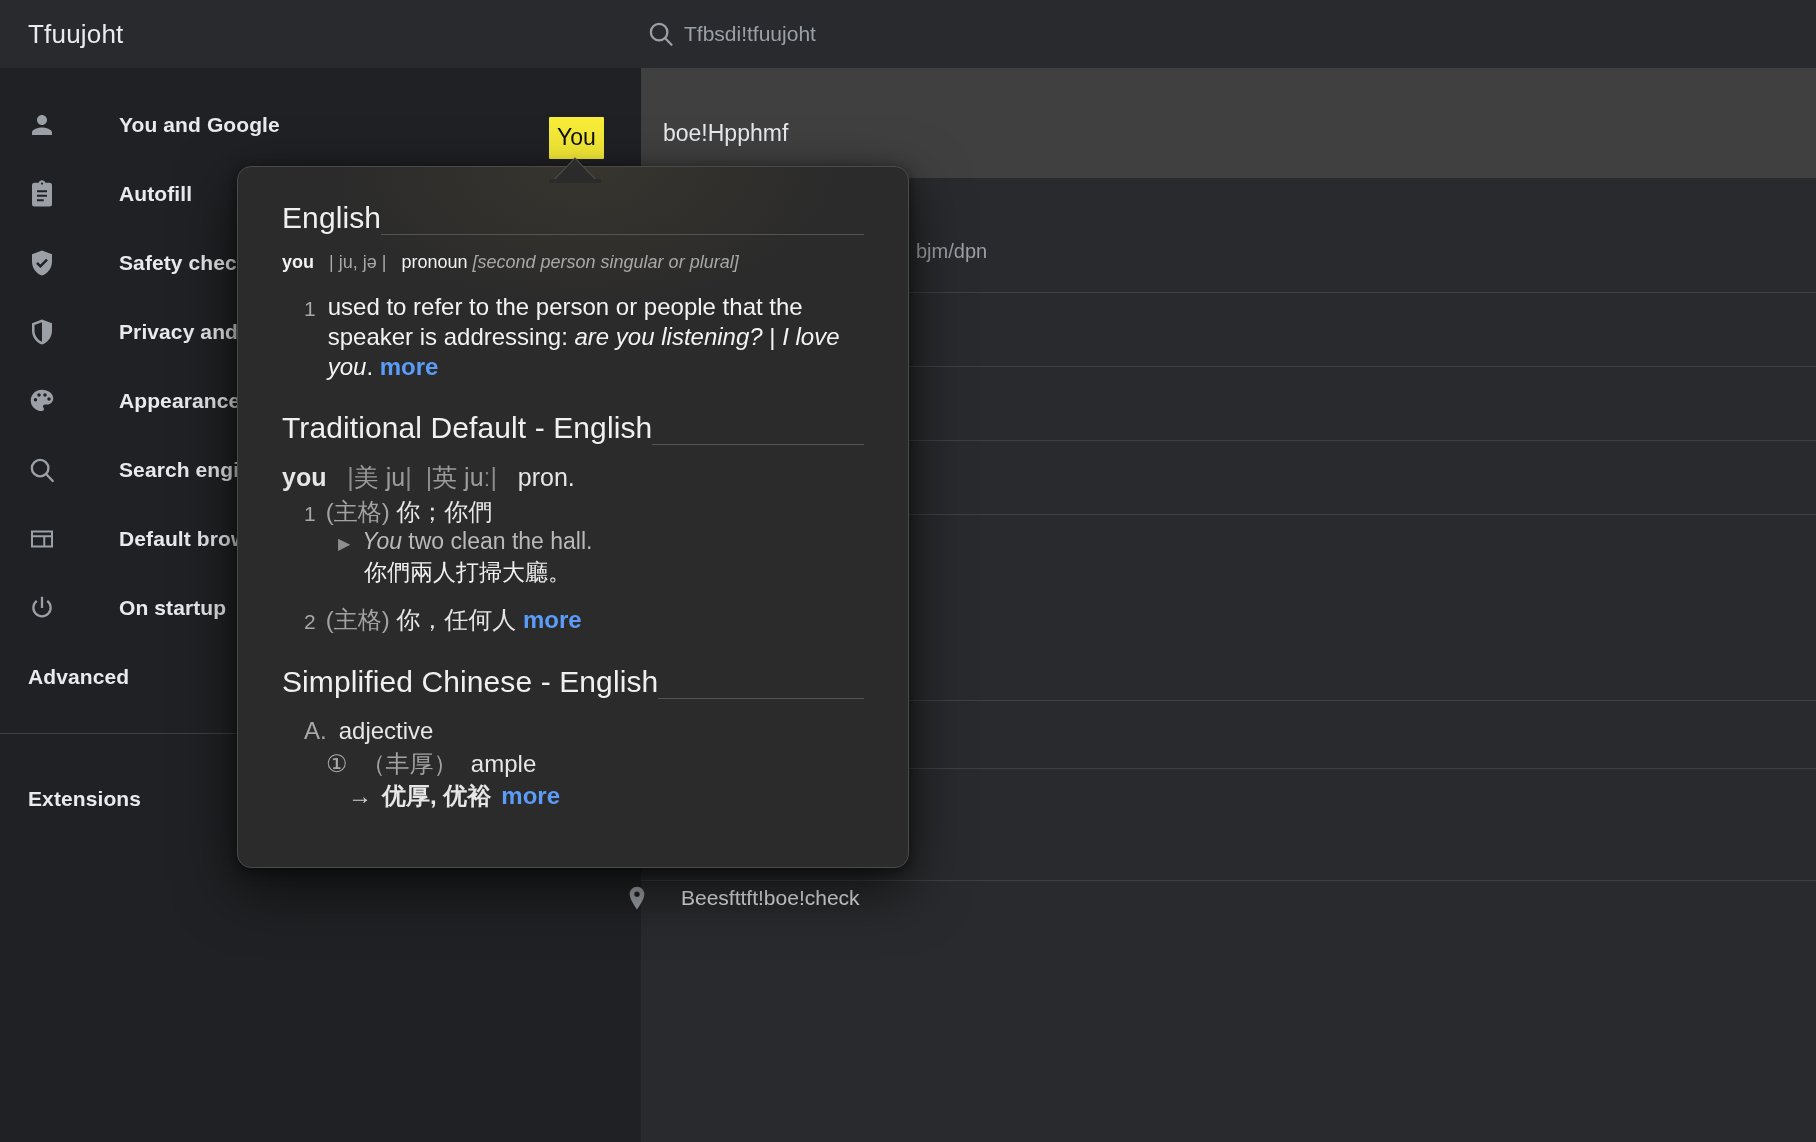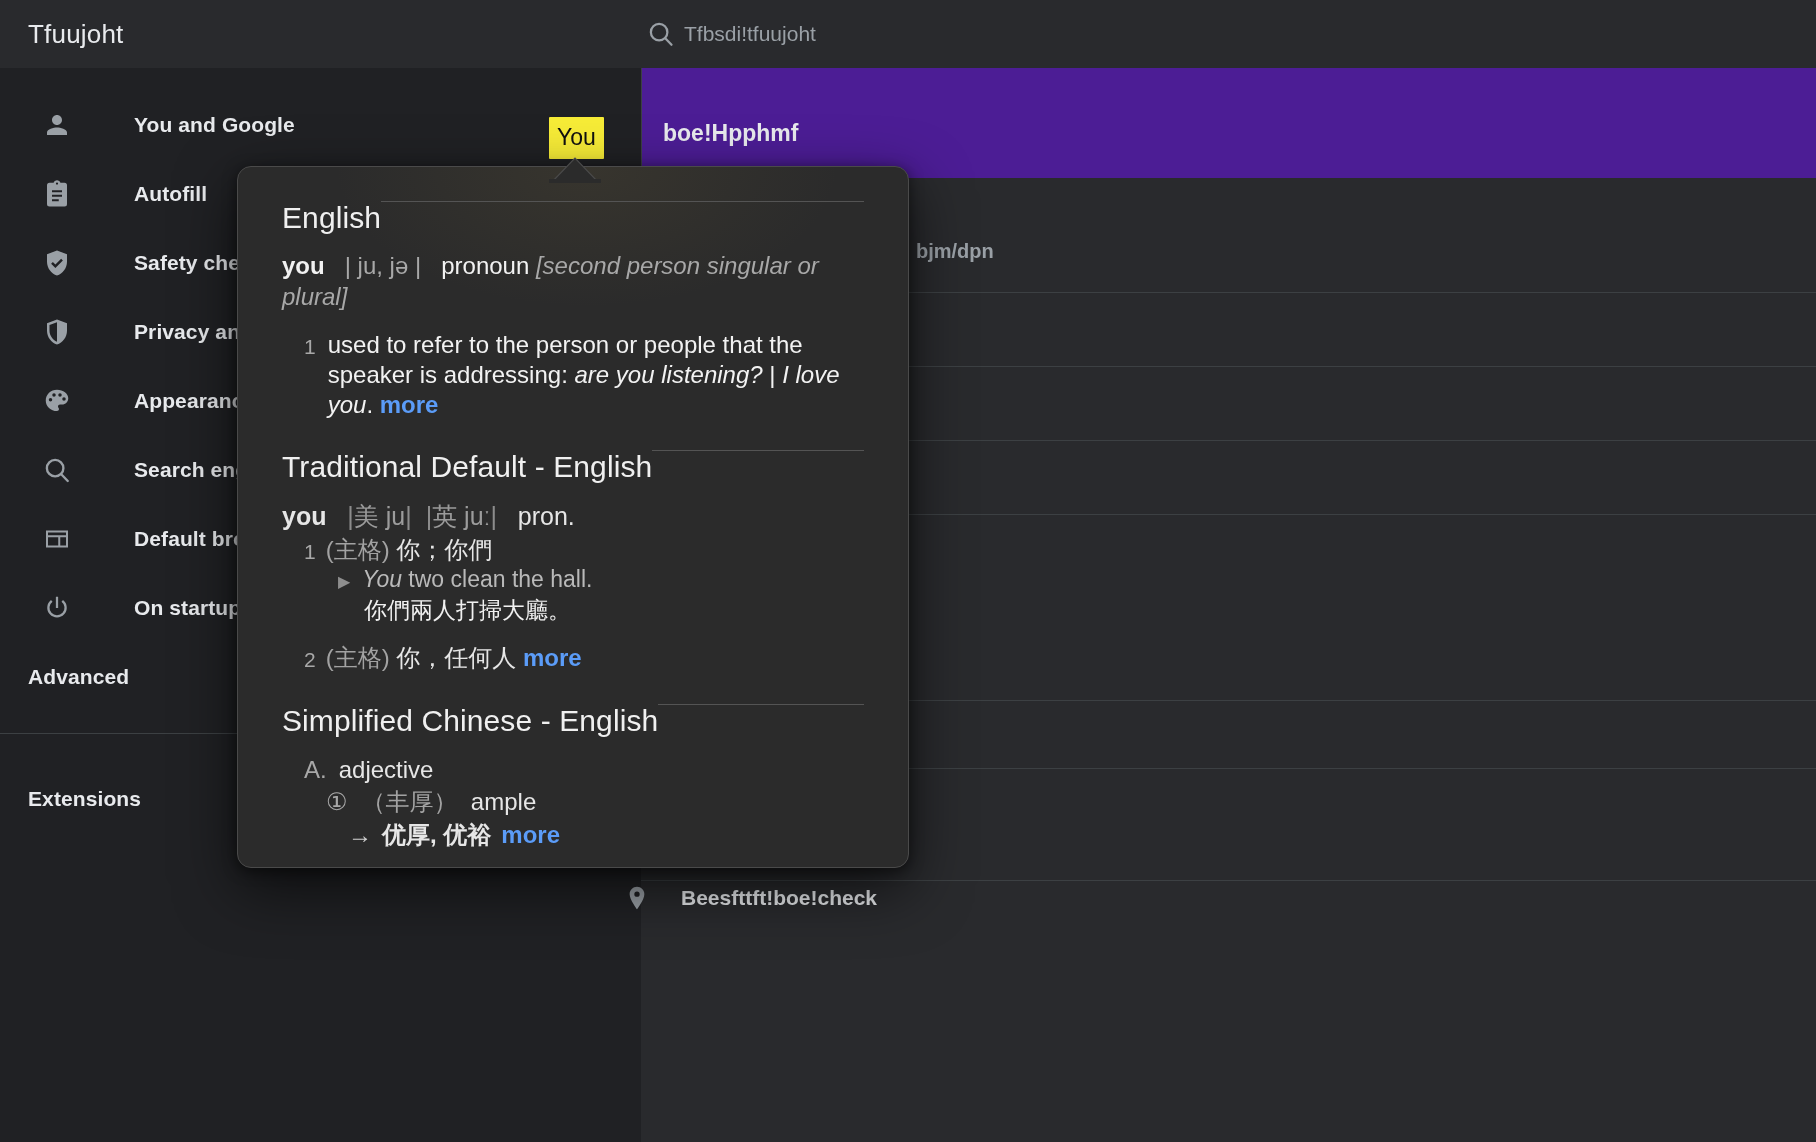--- a/index.html
+++ b/index.html
@@ -36,43 +36,42 @@
   .search-input::placeholder { color: #9aa0a6; opacity: 1; }
 
   
   .sidebar {
     position: absolute; left: 0; top: 68px; width: 640px; height: 1074px;
     background: #202124;
   }
   .nav-group { padding-top: 22px; }
   .nav-item {
     display: flex; align-items: center; height: 69px;
-    padding-left: 36px; cursor: pointer;
+    padding-left: 21px; cursor: pointer;
   }
   .nav-icon {
     width: 42px; flex: 0 0 42px; display: flex; align-items: center; justify-content: center;
     color: #9aa0a6;
   }
   .nav-icon svg { display: block; fill: #9aa0a6; }
   .nav-label {
     margin-left: 56px; color: #e8eaed; font-size: 21px; font-weight: 700;
     white-space: nowrap; letter-spacing: .1px;
   }
   .nav-plain {
     display: flex; align-items: center; height: 69px; padding-left: 28px; cursor: pointer;
   }
   .nav-plain .nav-label { margin-left: 0; }
   .sb-divider { height: 1px; background: #3c4043; margin: 22px 0 0 0; }
   .sb-section2 { padding-top: 30px; }
 
   
   .content {
     position: absolute; left: 641px; top: 68px; width: 1175px; height: 1074px;
-    background: #4c1d95;
-    font-weight: bold;
+    background: #404040;
   }
   .content-divider { position: absolute; left: 0; top: 0; width: 1px; height: 1074px; background: #3c4043; }
   .card {
     position: absolute; left: 0; width: 1175px; background: #292a2d;
   }
   .card-row {
     position: absolute; left: 0; width: 1175px; height: 1px; background: #3c4043;
   }
   .ghost-title {
     position: absolute; color: #e8eaed; font-size: 23px; white-space: nowrap;
@@ -111,32 +110,32 @@
     box-shadow: 0 20px 60px rgba(0,0,0,.62), 0 3px 14px rgba(0,0,0,.5);
     overflow: hidden;
     z-index: 45;
     background-image: radial-gradient(ellipse 360px 200px at 52% 0%, rgba(120,104,60,.16), rgba(43,43,43,0) 70%);
     color: #e6e6e6;
     font-family: "Liberation Sans", "DejaVu Sans", sans-serif;
   }
   .dict-inner { padding: 34px 0 0 0; }
 
   .sec-head {
-    display: flex; align-items: flex-start; 
+    display: flex; align-items: flex-end; 
     padding: 0 44px 0 44px; margin-bottom: 16px;
   }
   .sec-head-title {
     font-size: 30px; font-weight: 400; color: #f0f0f0; white-space: nowrap;
     letter-spacing: .1px;
   }
   .sec-head-rule { flex: 1 1 auto; height: 1px; background: #545454; }
 
   .entry { padding: 0 44px 0 44px; }
   .headword-line {
-    font-size: 24px; line-height: 1.28; color: #f2f2f2;
+    font-size: 18px; line-height: 1.28; color: #f2f2f2;
     margin-bottom: 2px;
   }
   .hw { font-weight: 700; }
   .ipa { color: #a8a8a8; font-weight: 400; }
   .ipa .bar { color: #8c8c8c; }
   .pos { font-weight: 400; }
   .gloss-note { color: #a8a8a8; font-style: italic; }
 
   .sense {
     display: flex; gap: 12px; font-size: 24px; line-height: 1.24;

